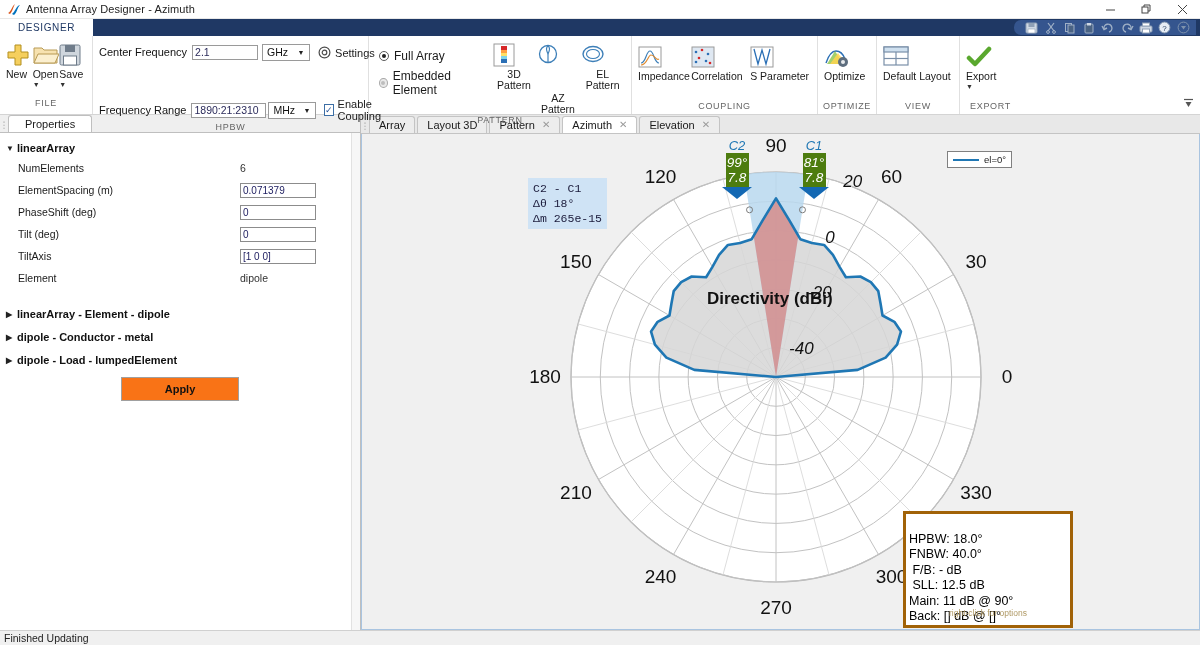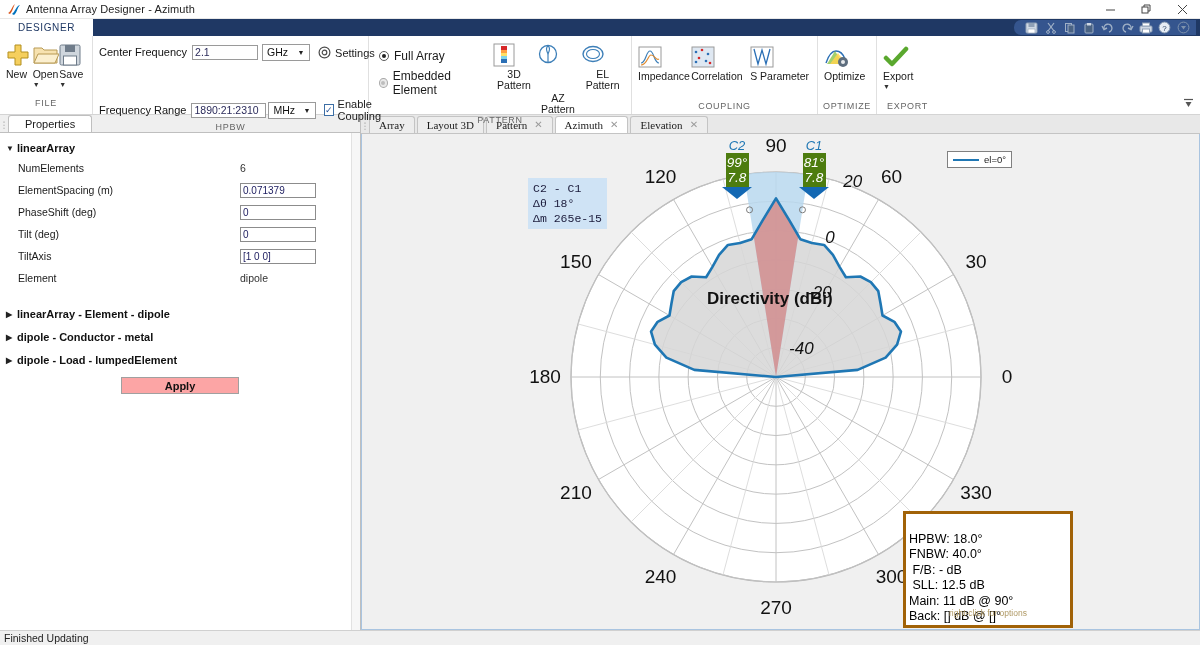--- a/index.html
+++ b/index.html
@@ -72,33 +72,33 @@
 
   .sect{display:flex;align-items:center;font-size:11px;font-weight:bold;color:#111;
         padding:3px 0 3px 6px;}
   .sect .tri{width:11px;font-size:8px;color:#222;}
   .prow{display:flex;align-items:center;height:22px;padding-left:18px;}
   .pname{font-size:10.5px;color:#1a1a1a;width:222px;}
   .pval{font-size:10.5px;color:#333;}
   .pinput{width:76px;height:15px;border:1px solid #8c8c8c;background:#fff;
           font-size:10px;color:#1b1b5e;padding:0 2px;box-sizing:border-box;line-height:15px;
           font-family:"Liberation Sans",sans-serif;}
-  .applybtn{width:118px;height:17px;margin:8px auto 0 auto;display:block;background:#fca5a5;
+  .applybtn{width:118px;height:24px;margin:8px auto 0 auto;display:block;background:#f97316;
             border:1px solid #a0a0a0;font-size:11px;font-weight:bold;color:#111;
             font-family:"Liberation Sans",sans-serif;}
 
   .lp-scroll{position:absolute;right:0;top:0;width:8px;height:100%;background:#f7f7f7;border-left:1px solid #e2e2e2;}
 
   
   .rightpane{flex:1;display:flex;flex-direction:column;background:#f0f0f0;}
   .doctabs{height:18px;background:#e8e8e8;display:flex;align-items:flex-end;
            border-bottom:1px solid #c4c4c4;}
   .dtab{height:16px;line-height:16px;padding:0 9px;font-size:11px;background:#ededed;
         border:1px solid #c4c4c4;border-bottom:none;border-radius:3px 3px 0 0;margin-right:2px;
-        display:flex;align-items:center;color:#1a1a1a;font-family:Liberation Serif, serif;}
+        display:flex;align-items:center;color:#1a1a1a;}
   .dtab.active{background:#fff;}
   .dtab .x{margin-left:7px;color:#9a9a9a;font-size:10px;}
 
   .canvas{flex:1;position:relative;background:#f0f0f0;border:1px solid #a9c4e0;
           border-top:none;overflow:hidden;}
 
   
   .plot-title{position:absolute;font-weight:bold;font-size:17px;color:#111;
               font-family:"Liberation Sans",sans-serif;white-space:nowrap;}
   .legendbox{position:absolute;border:1px solid #808080;background:#fff;
@@ -398,20 +398,36 @@
               <circle cx="19" cy="17" r="5" fill="#5d6d7e"></circle>
               <circle cx="19" cy="17" r="2" fill="#e8eaed"></circle>
             </svg>
           </span>
           <span class="bl">Optimize</span>
         </div>
       </div>
       <div class="rglabel">OPTIMIZE</div>
     </div>
 
+    <div class="rgroup" style="width:82px;">
+      <div class="rgitems" style="padding-top:6px;justify-content:center;">
+        <div class="bigbtn" style="width:74px;">
+          <span class="bi">
+            <svg width="26" height="22" viewBox="0 0 26 22">
+              <rect x="1" y="1" width="24" height="18" fill="#fff" stroke="#7a8fa8" stroke-width="1.2"></rect>
+              <rect x="1" y="1" width="24" height="5" fill="#cfe0ef" stroke="#7a8fa8" stroke-width="1.2"></rect>
+              <line x1="13" y1="6" x2="13" y2="19" stroke="#7a8fa8" stroke-width="1.2"></line>
+              <line x1="1" y1="12.5" x2="25" y2="12.5" stroke="#7a8fa8" stroke-width="1.2"></line>
+            </svg>
+          </span>
+          <span class="bl">Default Layout</span>
+        </div>
+      </div>
+      <div class="rglabel">VIEW</div>
+    </div>
 
     <div class="rgroup" style="flex:1;border-right:none;">
       <div class="rgitems" style="padding-top:6px;">
         <div class="bigbtn" style="width:50px;">
           <span class="bi">
             <svg width="26" height="22" viewBox="0 0 26 22">
               <path d="M3 12 L9 18 L23 3" fill="none" stroke="#5aa82e" stroke-width="4.5" stroke-linecap="round" stroke-linejoin="round"></path>
             </svg>
           </span>
           <span class="bl">Export</span>

